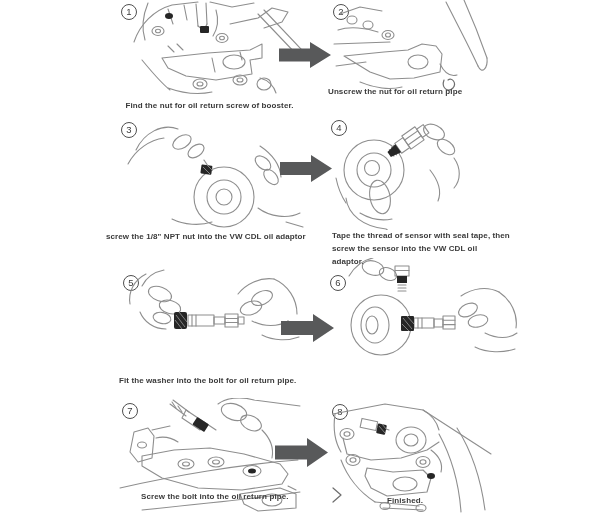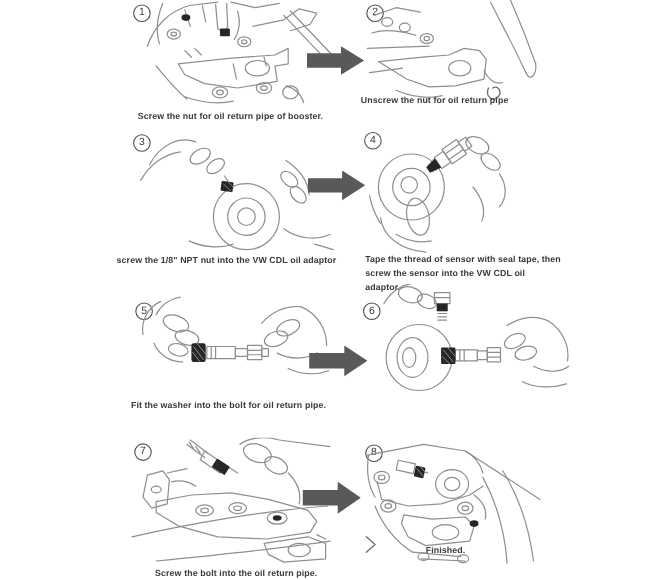--- a/index.html
+++ b/index.html
@@ -56,21 +56,21 @@
       <path d="M148,78 C156,80 162,86 164,93"></path>
       <ellipse cx="152" cy="84" rx="7" ry="6"></ellipse>
       <path d="M56,88 C70,93 86,95 100,92"></path>
       <path d="M30,60 C40,72 48,82 58,90"></path>
     </g>
     <g class="dark">
         <rect x="88" y="26" width="9" height="7" rx="1"></rect>
         <ellipse cx="57" cy="16" rx="4" ry="3"></ellipse>
       </g>
   </svg>
-  <div class="caption" style="left:112px;top:99px;width:195px;text-align:center">Screw the nut for oil return pipe of booster.</div>
+  <div class="caption" style="left:112px;top:99px;width:195px;text-align:center">Find the nut for oil return screw of booster.</div>
 
   <svg class="arrow" style="left:279px;top:42px" width="52" height="26" viewBox="0 0 52 26">
     <polygon points="0,6.5 31,6.5 31,0 52,13 31,26 31,19.5 0,19.5" fill="#58595a"></polygon>
   </svg>
 
   <span class="badge" style="left:333px;top:4px">2</span>
   <svg class="ill" style="left:328px;top:0" width="168" height="100" viewBox="0 0 168 100" aria-label="hand-unscrewing-nut">
     <g class="sk">
       <path d="M12,14 L32,7 L54,11"></path>
       <ellipse cx="24" cy="20" rx="5" ry="4"></ellipse>
@@ -176,21 +176,21 @@
       <path d="M176,57 L190,67"></path>
       <path d="M150,71 C162,77 176,77 187,73"></path>
     </g>
     <g class="dark">
         <rect x="62" y="48" width="13" height="17" rx="2"></rect>
       </g>
     <g class="hatch">
         <path d="M64,51 L73,63 M67,48 L75,58 M63,56 L70,65"></path>
       </g>
   </svg>
-  <div class="caption nowrap" style="left:119px;top:362px">Fit the washer into the bolt for oil return pipe.</div>
+  <div class="caption nowrap" style="left:119px;top:374px">Fit the washer into the bolt for oil return pipe.</div>
 
   <svg class="arrow" style="left:281px;top:314px" width="53" height="28" viewBox="0 0 53 28">
     <polygon points="0,7 32,7 32,0 53,14 32,28 32,21 0,21" fill="#58595a"></polygon>
   </svg>
 
   <span class="badge" style="left:330px;top:275px">6</span>
   <svg class="ill" style="left:325px;top:258px" width="196" height="102" viewBox="0 0 196 102" aria-label="bolt-through-adaptor-hole">
     <g class="sk">
       <ellipse cx="48" cy="10" rx="11" ry="7" transform="rotate(15 48 10)"></ellipse>
       <ellipse cx="63" cy="16" rx="9" ry="6" transform="rotate(22 63 16)"></ellipse>
@@ -246,21 +246,21 @@
       <path d="M30,112 C90,106 150,100 188,94"></path>
       <path d="M128,96 L168,90 L184,96 L184,110 L146,113 L132,106 Z"></path>
       <ellipse cx="160" cy="102" rx="10" ry="6"></ellipse>
       <path d="M176,88 L184,92"></path>
     </g>
     <g class="dark">
         <rect x="82" y="22" width="14" height="9" rx="1" transform="rotate(33 89 26)"></rect>
         <ellipse cx="140" cy="73" rx="4" ry="2.5"></ellipse>
       </g>
   </svg>
-  <div class="caption nowrap" style="left:141px;top:515px">Screw the bolt into the oil return pipe.</div>
+  <div class="caption nowrap" style="left:141px;top:490px">Screw the bolt into the oil return pipe.</div>
 
   <svg class="arrow" style="left:275px;top:438px" width="53" height="29" viewBox="0 0 53 29">
     <polygon points="0,7.5 32,7.5 32,0 53,14.5 32,29 32,21.5 0,21.5" fill="#58595a"></polygon>
   </svg>
 
   <span class="badge" style="left:332px;top:404px">8</span>
   <svg class="ill" style="left:327px;top:398px" width="166" height="116" viewBox="0 0 166 116" aria-label="finished-installation">
     <g class="sk">
       <path d="M6,16 L58,6 L96,12 L164,56"></path>
       <path d="M8,16 C6,30 8,44 14,54"></path>

